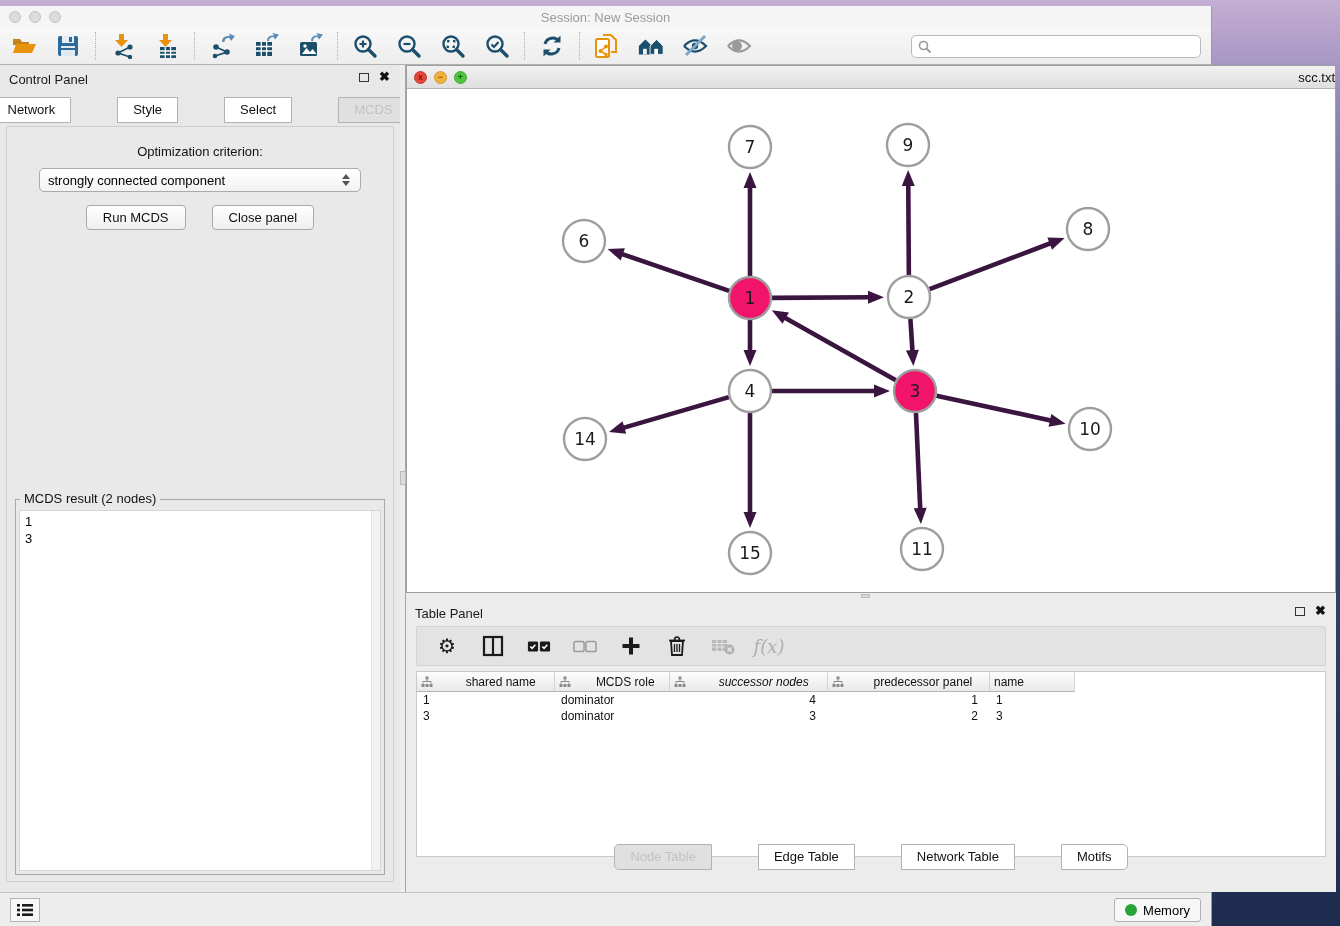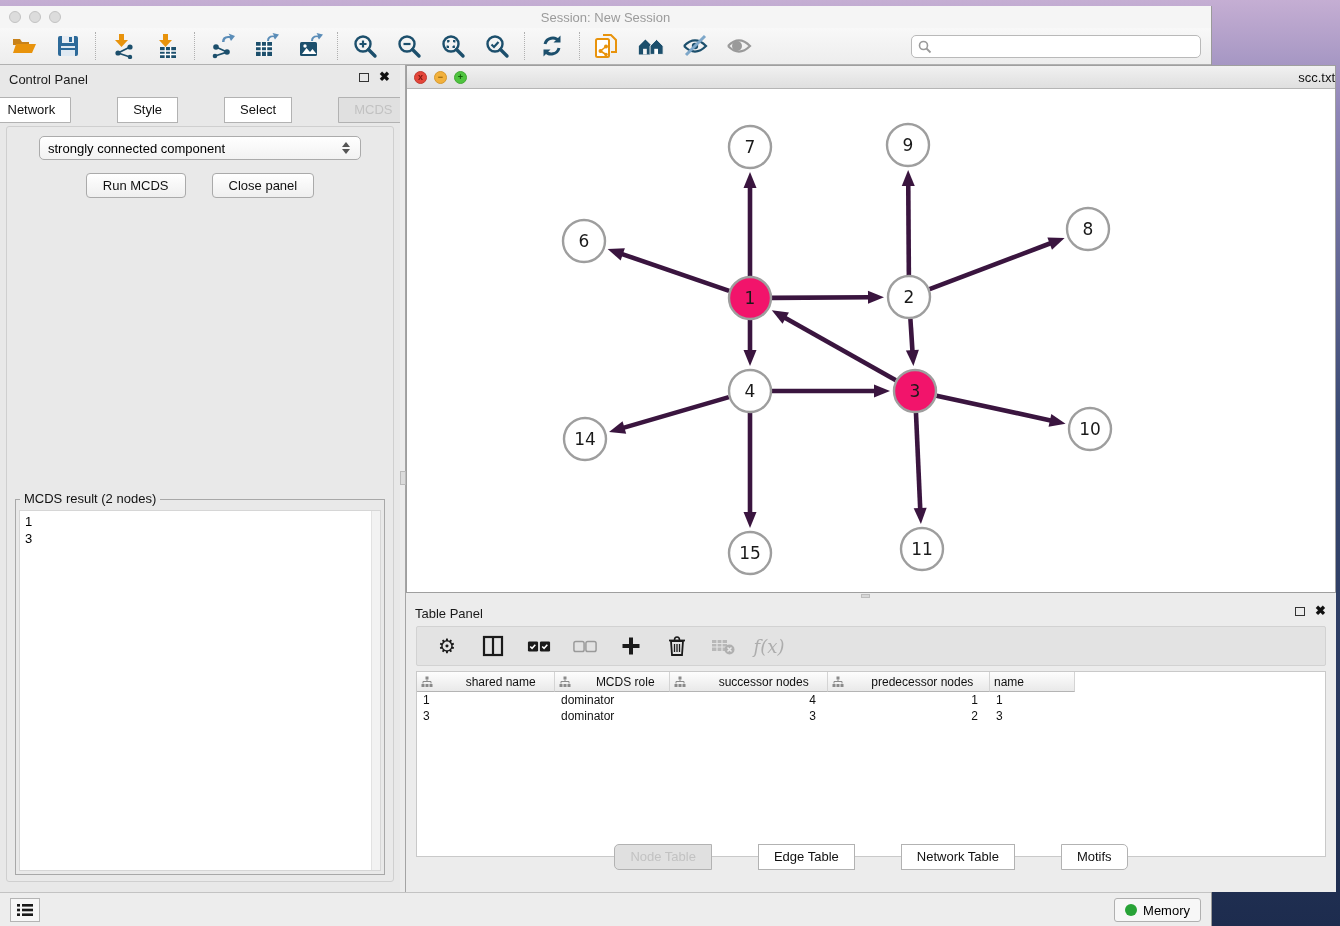--- a/index.html
+++ b/index.html
@@ -263,20 +263,21 @@
         <span class="close-x">✖</span>
       </span>
     </div>
     <div class="tabs-row" id="cp-tabs">
         <span class="tab">Network</span>
         <span class="tab">Style</span>
         <span class="tab">Select</span>
         <span class="tab selected">MCDS</span>
       </div>
     <div class="cp-body">
+      <div class="opt-label">Optimization criterion:</div>
       <div class="select-box">
         <span class="sel-text">strongly connected component</span>
         <span class="stepper">
             <i class="up"></i>
             <i class="down"></i>
           </span>
       </div>
       <div class="btn-row">
         <button class="push-btn">Run MCDS</button>
         <button class="push-btn">Close panel</button>
@@ -439,21 +440,21 @@
               <svg width="12" height="12" viewBox="0 0 12 12">
                 <rect x="4.5" y="0.5" width="3" height="3" fill="#8a8a8a"></rect>
                 <path d="M6 3.5 v2 M2 7.5 v-2 h8 v2" stroke="#8a8a8a" stroke-width="1" fill="none"></path>
                 <rect x="0.5" y="8" width="3" height="3" fill="#8a8a8a"></rect>
                 <rect x="4.5" y="8" width="3" height="3" fill="#8a8a8a"></rect>
                 <rect x="8.5" y="8" width="3" height="3" fill="#8a8a8a"></rect>
               </svg>
             </span>
             <span style="margin: 0px auto;">MCDS role</span>
           </div>
-          <div class="th" style="width: 158px;">
+          <div class="th" style="width: 158px; font-style: italic;">
             <span style="display: flex; margin-right: auto;">
               <svg width="12" height="12" viewBox="0 0 12 12">
                 <rect x="4.5" y="0.5" width="3" height="3" fill="#8a8a8a"></rect>
                 <path d="M6 3.5 v2 M2 7.5 v-2 h8 v2" stroke="#8a8a8a" stroke-width="1" fill="none"></path>
                 <rect x="0.5" y="8" width="3" height="3" fill="#8a8a8a"></rect>
                 <rect x="4.5" y="8" width="3" height="3" fill="#8a8a8a"></rect>
                 <rect x="8.5" y="8" width="3" height="3" fill="#8a8a8a"></rect>
               </svg>
             </span>
             <span style="margin: 0px auto;">successor nodes</span>
@@ -461,21 +462,21 @@
           <div class="th" style="width: 162px;">
             <span style="display: flex; margin-right: auto;">
               <svg width="12" height="12" viewBox="0 0 12 12">
                 <rect x="4.5" y="0.5" width="3" height="3" fill="#8a8a8a"></rect>
                 <path d="M6 3.5 v2 M2 7.5 v-2 h8 v2" stroke="#8a8a8a" stroke-width="1" fill="none"></path>
                 <rect x="0.5" y="8" width="3" height="3" fill="#8a8a8a"></rect>
                 <rect x="4.5" y="8" width="3" height="3" fill="#8a8a8a"></rect>
                 <rect x="8.5" y="8" width="3" height="3" fill="#8a8a8a"></rect>
               </svg>
             </span>
-            <span style="margin: 0px auto;">predecessor nodes</span>
+            <span style="margin: 0px auto;">predecessor panel</span>
           </div>
           <div class="th" style="width: 85px;">
             <span style="margin-right: auto;">name</span>
           </div>
         </div>
       <div id="table-body">
           <div class="trow">
             <div class="td" style="width: 138px;">1</div>
             <div class="td" style="width: 115px;">dominator</div>
             <div class="td num" style="width: 158px;">4</div>

